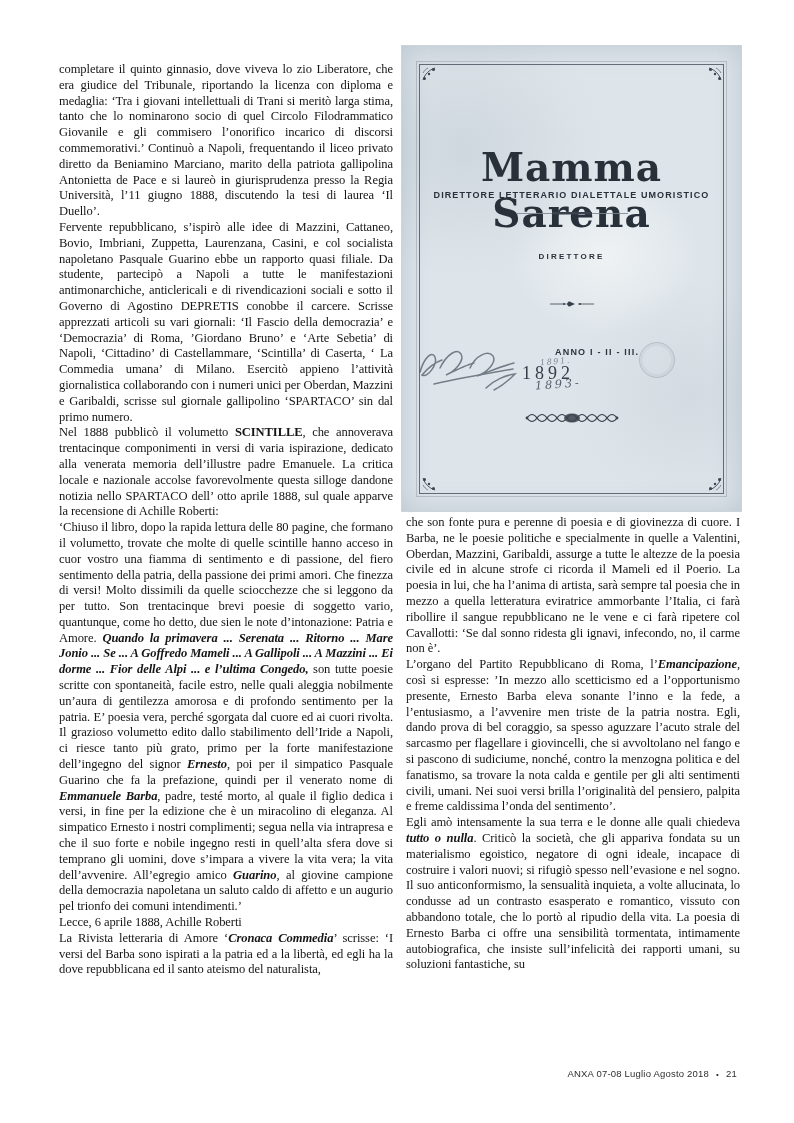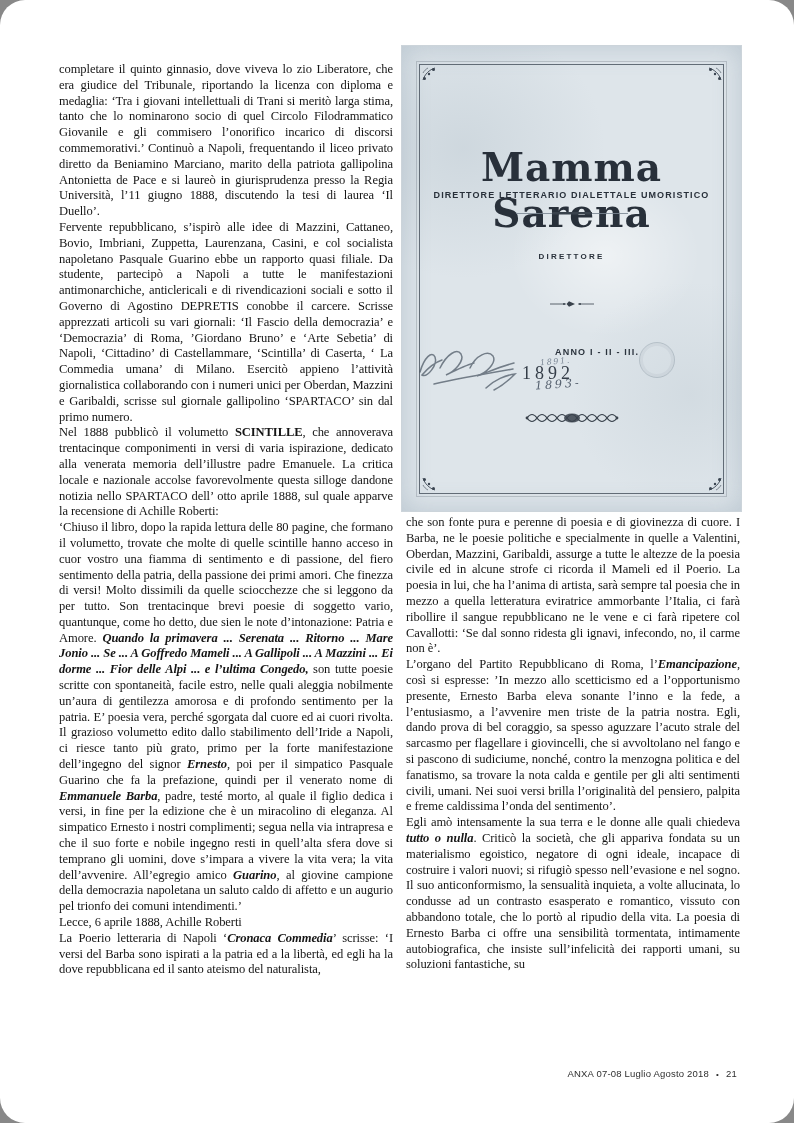--- a/index.html
+++ b/index.html
@@ -1,17 +1,17 @@
 <!DOCTYPE html>
 <html><head>
 <meta charset="utf-8">
 <style>
   html,body{margin:0;padding:0;background:#888;}
   .page{position:relative;width:794px;height:1123px;background:#ffffff;overflow:hidden;
-        font-family:"Liberation Serif",serif;border-radius:25px;}
+        font-family:"Liberation Serif",serif;}
   
   .col{position:absolute;width:334px;text-align:justify;font-size:12.55px;line-height:15.8px;
        color:#151515;letter-spacing:-0.08px;overflow:hidden;}
   .col p{margin:0;padding:0;}
   .col-left{left:59px;top:62px;height:966px;}
   .col-right{left:406px;top:515px;height:516px;}
   .run{white-space:pre-wrap;}
   .r{font-style:normal;font-weight:400;}
   .b{font-weight:700;}
   .i{font-style:italic;font-weight:bold;}
@@ -73,21 +73,21 @@
 <body>
 
 <div class="page">
 
   <div class="col col-left">
       <p><span class="run r">completare il quinto ginnasio, dove viveva lo zio Liberatore, che era giudice del Tribunale, riportando la licenza con diploma e medaglia: ‘Tra i giovani intellettuali di Trani si meritò larga stima, tanto che lo nominarono socio di quel Circolo Filodrammatico Giovanile e gli commisero l’onorifico incarico di discorsi commemorativi.’ Continuò a Napoli, frequentando il liceo privato diretto da Beniamino Marciano, marito della patriota gallipolina Antonietta de Pace e si laureò in giurisprudenza presso la Regia Università, l’11 giugno 1888, discutendo la tesi di laurea ‘Il Duello’.</span></p>
       <p><span class="run r">Fervente repubblicano, s’ispirò alle idee di Mazzini, Cattaneo, Bovio, Imbriani, Zuppetta, Laurenzana, Casini, e col socialista napoletano Pasquale Guarino ebbe un rapporto quasi filiale. Da studente, partecipò a Napoli a tutte le manifestazioni antimonarchiche, anticlericali e di rivendicazioni sociali e sotto il Governo di Agostino DEPRETIS conobbe il carcere. Scrisse apprezzati articoli su vari giornali: ‘Il Fascio della democrazia’ e ‘Democrazia’ di Roma, ’Giordano Bruno’ e ‘Arte Sebetia’ di Napoli, ‘Cittadino’ di Castellammare, ‘Scintilla’ di Caserta, ‘ La Commedia umana’ di Milano. Esercitò appieno l’attività giornalistica collaborando con i numeri unici per Oberdan, Mazzini e Garibaldi, scrisse sul giornale gallipolino ‘SPARTACO’ sin dal primo numero.</span></p>
       <p><span class="run r">Nel 1888 pubblicò il volumetto </span><span class="run b">SCINTILLE</span><span class="run r">, che annoverava trentacinque componimenti in versi di varia ispirazione, dedicato alla venerata memoria dell’illustre padre Emanuele. La critica locale e nazionale accolse favorevolmente questa silloge dandone notizia nello SPARTACO dell’ otto aprile 1888, sul quale apparve la recensione di Achille Roberti:</span></p>
       <p><span class="run r">‘Chiuso il libro, dopo la rapida lettura delle 80 pagine, che formano il volumetto, trovate che molte di quelle scintille hanno acceso in cuor vostro una fiamma di sentimento e di passione, del fiero sentimento della patria, della passione dei primi amori. Che finezza di versi! Molto dissimili da quelle sciocchezze che si leggono da per tutto. Son trentacinque brevi poesie di soggetto vario, quantunque, come ho detto, due sien le note d’intonazione: Patria e Amore. </span><span class="run i">Quando la primavera ... Serenata ... Ritorno ... Mare Jonio ... Se ... A Goffredo Mameli ... A Gallipoli ... A Mazzini ... Ei dorme ... Fior delle Alpi ... e l’ultima Congedo,</span><span class="run r"> son tutte poesie scritte con spontaneità, facile estro, nelle quali aleggia nobilmente un’aura di gentilezza amorosa e di profondo sentimento per la patria. E’ poesia vera, perché sgorgata dal cuore ed ai cuori rivolta. Il grazioso volumetto edito dallo stabilimento dell’Iride a Napoli, ci riesce tanto più grato, primo per la forte manifestazione dell’ingegno del signor </span><span class="run bi">Ernesto</span><span class="run r">, poi per il simpatico Pasquale Guarino che fa la prefazione, quindi per il venerato nome di </span><span class="run bi">Emmanuele Barba</span><span class="run r">, padre, testé morto, al quale il figlio dedica i versi, in fine per la edizione che è un miracolino di eleganza. Al simpatico Ernesto i nostri complimenti; segua nella via intrapresa e che il suo forte e nobile ingegno resti in quell’alta sfera dove si temprano gli uomini, dove s’impara a vivere la vita vera; la vita dell’avvenire. All’egregio amico </span><span class="run i">Guarino</span><span class="run r">, al giovine campione della democrazia napoletana un saluto caldo di affetto e un augurio pel trionfo dei comuni intendimenti.’</span></p>
       <p><span class="run r">Lecce, 6 aprile 1888, Achille Roberti</span></p>
-      <p><span class="run r">La Poerio letteraria di Napoli ‘</span><span class="run i">Cronaca Commedia</span><span class="run r">’ scrisse: ‘I versi del Barba sono ispirati a la patria ed a la libertà, ed egli ha la dove repubblicana ed il santo ateismo del naturalista,</span></p>
+      <p><span class="run r">La Rivista letteraria di Amore ‘</span><span class="run i">Cronaca Commedia</span><span class="run r">’ scrisse: ‘I versi del Barba sono ispirati a la patria ed a la libertà, ed egli ha la dove repubblicana ed il santo ateismo del naturalista,</span></p>
     </div>
 
   <figure class="cover" style="margin:0">
     <div class="frame"></div>
 
     <span class="corner corner-tl">
       <svg width="16" height="16" viewBox="0 0 16 16">
           <g stroke="#3a4450" fill="#3a4450" stroke-width="0.9">
             <path d="M2 14 C3.5 8.5 8.5 3.5 14 2" fill="none"></path>
             <circle cx="3.5" cy="12.5" r="1.5" stroke="none"></circle>

